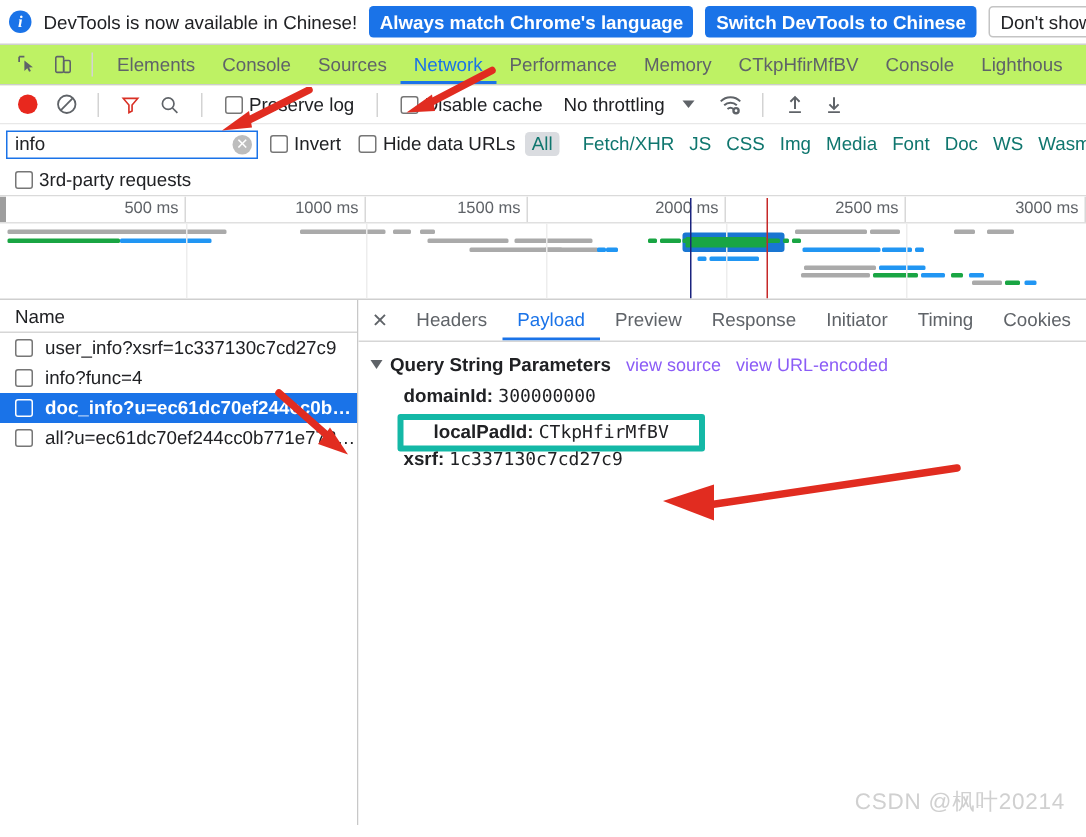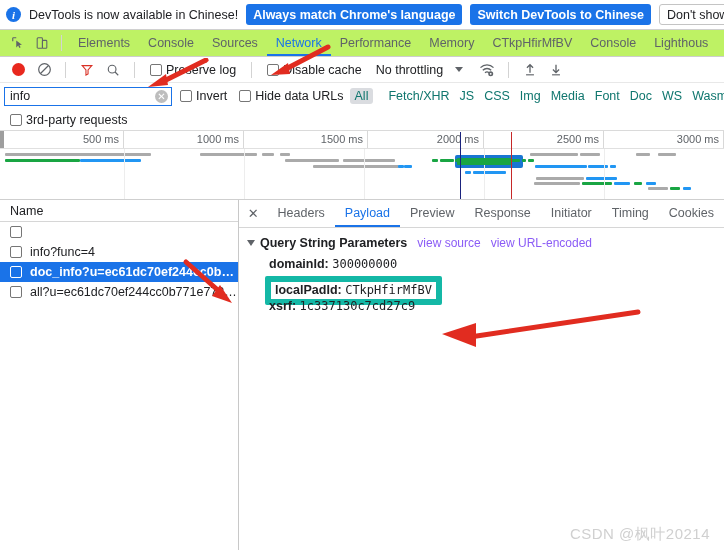--- a/index.html
+++ b/index.html
@@ -383,23 +383,23 @@
     color: #202124;
     white-space: nowrap;
   }
   .param .k {
     font-weight: bold;
     font-family: "Liberation Sans", sans-serif;
     font-size: 12.5px;
   }
   .param.highlight {
     display: inline-block;
-    border: 6px solid #14b8a6;
+    border: 4px solid #14b8a6;
     border-radius: 2px;
-    padding: 0 4px;
+    padding: 0 20px;
     margin-left: 18px;
     line-height: 17px;
   }
   .param-wrap { height: 21px; }
 
   
   .arrow { position: absolute; pointer-events: none; }
 
   
   .watermark {
@@ -540,21 +540,21 @@
     <span class="cb"></span>
     <span class="lbl">3rd-party requests</span>
   </div>
 </div>
 
 <div class="overview">
   <div class="ruler">
     <div class="ov-left-edge"></div>
     <div class="tick" style="left:0;width:124px;">500 ms</div>
     <div class="tick" style="left:124px;width:120px;">1000 ms</div>
-    <div class="tick" style="left:248px;width:120px;">1500 ms</div>
+    <div class="tick" style="left:232px;width:120px;">1500 ms</div>
     <div class="tick" style="left:364px;width:120px;">2000 ms</div>
     <div class="tick" style="left:484px;width:120px;">2500 ms</div>
     <div class="tick" style="left:604px;width:120px;">3000 ms</div>
   </div>
   <div class="bars" id="overview-bars">
       <div class="sel-box" style="left: 455px; top: 6px; width: 68px; height: 13px;"></div>
       <div class="bar grey" style="left: 5px; top: 4px; width: 146px;"></div>
       <div class="bar green" style="left: 5px; top: 10px; width: 75px;"></div>
       <div class="bar blue" style="left: 80px; top: 10px; width: 61px;"></div>
       <div class="bar grey" style="left: 200px; top: 4px; width: 57px;"></div>
@@ -601,20 +601,21 @@
     </div>
 </div>
 
 <div class="main">
 
   <div class="left-pane">
     <div class="list-header">Name</div>
     <div id="request-rows">
         <div class="req-row">
           <span class="cb"></span>
+          <span class="req-name">user_info?xsrf=1c337130c7cd27c9</span>
         </div>
         <div class="req-row">
           <span class="cb"></span>
           <span class="req-name">info?func=4</span>
         </div>
         <div class="req-row selected">
           <span class="cb"></span>
           <span class="req-name">doc_info?u=ec61dc70ef244cc0b771e...</span>
         </div>
         <div class="req-row">

